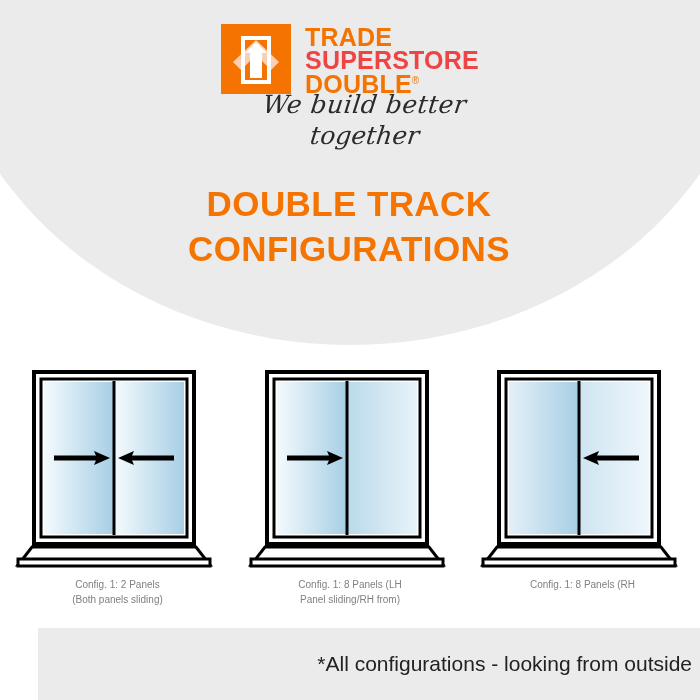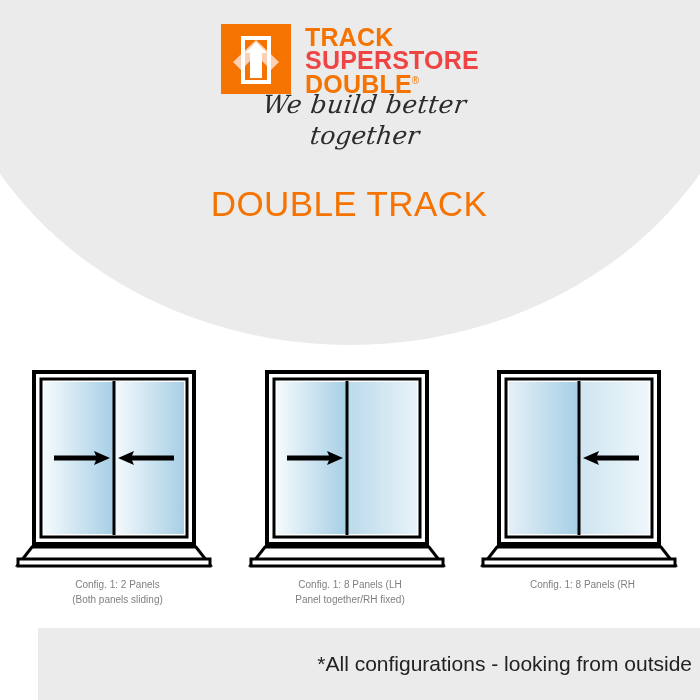--- a/index.html
+++ b/index.html
@@ -108,21 +108,21 @@
   
   .headline {
     position: absolute;
     top: 182px;
     left: 0;
     right: 2px;
     z-index: 3;
     text-align: center;
     color: #f57300;
     font-family: "Liberation Sans", sans-serif;
-    font-weight: normal;
+    font-weight: bold;
     font-size: 35px;
     line-height: 1.28;
     letter-spacing: 0.4px;
   }
 
   
   .doors {
     position: absolute;
     top: 366px;
     left: 0;
@@ -189,35 +189,36 @@
 
           <path d="M35 16 L58 38 L50 46 L35 31 L20 46 L12 38 Z" fill="#fbcfb4"></path>
 
           <rect x="22" y="14" width="26" height="44" fill="none" stroke="#ffffff" stroke-width="4"></rect>
 
           <path d="M35 18 L46 29 L41 29 L41 54 L29 54 L29 29 L24 29 Z" fill="#ffffff"></path>
         </svg>
       </div>
 
       <div class="logo-words">
-        <div class="lw-trade">TRACK</div>
+        <div class="lw-trade">TRADE</div>
         <div class="lw-super">SUPERSTORE</div>
         <div class="lw-online"><span>DOUBLE</span><sup>®</sup></div>
       </div>
 
     </div>
 
     <div class="tagline">
       <span class="t1">We build better</span>
       <span class="t2">together</span>
     </div>
   </div>
 
   <div class="headline">
     <div>DOUBLE TRACK</div>
+    <div>CONFIGURATIONS</div>
   </div>
 
   <div class="doors">
 
     <div class="door-cell">
       <div class="door-art">
         <svg width="215" height="205" viewBox="0 0 215 205">
           <defs>
             <linearGradient id="g1a" x1="0" y1="0" x2="1" y2="0">
               <stop offset="0" stop-color="#f4fafd"></stop>
@@ -280,21 +281,21 @@
           <g>
             <line x1="44" y1="92" x2="90" y2="92" stroke="#000000" stroke-width="5"></line>
             <path d="M100 92 L84 85 L87 92 L84 99 Z" fill="#000000"></path>
           </g>
           <path d="M8 199 L22 181 L186 181 L200 199 Z" fill="#ffffff" stroke="#000000" stroke-width="3"></path>
           <rect x="8" y="193" width="192" height="7" fill="#ffffff" stroke="#000000" stroke-width="3"></rect>
         </svg>
       </div>
       <div class="door-caption">
         <div>Config. 1: 8 Panels (LH</div>
-        <div>Panel together/RH fixed)</div>
+        <div>Panel sliding/RH from)</div>
       </div>
     </div>
 
     <div class="door-cell">
       <div class="door-art">
         <svg width="215" height="205" viewBox="0 0 215 205">
           <defs>
             <linearGradient id="g3a" x1="0" y1="0" x2="1" y2="0">
               <stop offset="0" stop-color="#e4f0f8"></stop>
               <stop offset="1" stop-color="#a7cfe5"></stop>

